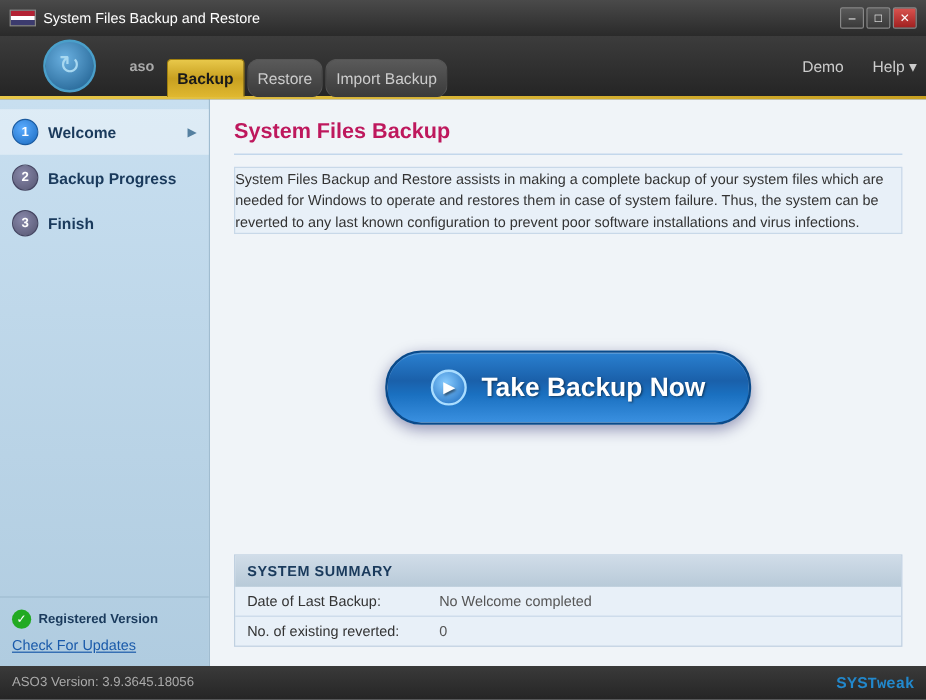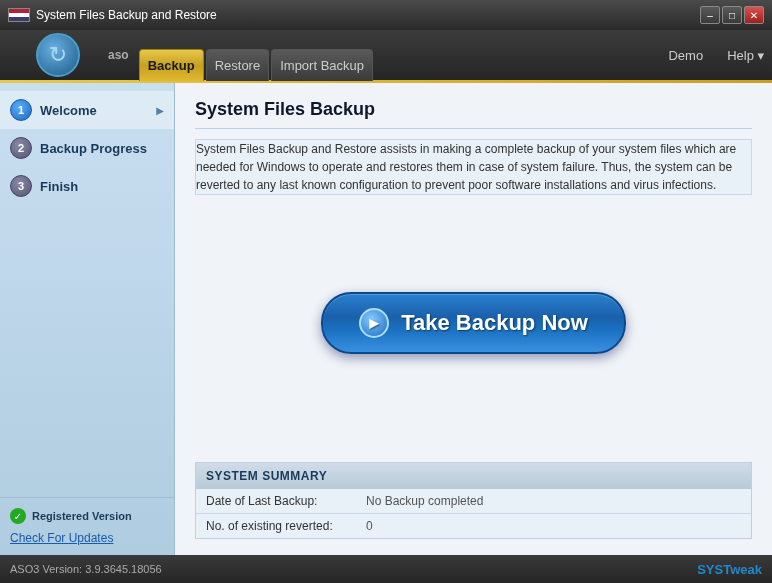--- a/index.html
+++ b/index.html
@@ -126,20 +126,21 @@
     }
     .tab.active {
       background: linear-gradient(180deg, #e8c84a 0%, #c8a020 50%, #e0b830 100%);
       color: #1a1a1a;
       font-weight: bold;
       border-color: #a08010;
     }
     .tab.inactive {
       background: linear-gradient(180deg, #5a5a5a, #3a3a3a);
       color: #ccc;
+      border-radius: 10px;
     }
     .menu-right {
       margin-left: auto;
       display: flex;
       gap: 24px;
       align-items: center;
       color: #ccc;
       font-size: 13px;
     }
     .menu-link {
@@ -243,21 +244,21 @@
       flex: 1;
       background: #f0f4f8;
       padding: 16px 20px;
       overflow-y: auto;
       display: flex;
       flex-direction: column;
     }
     .content-title {
       font-size: 18px;
       font-weight: bold;
-      color: #0f172a;
+      color: #be185d;
       margin-bottom: 10px;
       border-bottom: 1px solid #b8d0e8;
       padding-bottom: 8px;
     }
     .content-desc {
       font-size: 12px;
       color: #333;
       line-height: 1.5;
       border: 1px solid #c8d8e8;
       padding: 0;
@@ -430,29 +431,29 @@
       <button class="take-backup-btn">
         <div class="play-icon-circle">▶</div>
         <span>Take Backup Now</span>
       </button>
     </div>
 
     <div class="system-summary">
       <div class="summary-header">SYSTEM SUMMARY</div>
       <div class="summary-row">
         <span class="summary-label">Date of Last Backup:</span>
-        <span class="summary-value">No Backup completed</span>
+        <span class="summary-value">No Welcome completed</span>
       </div>
       <div class="summary-row">
         <span class="summary-label">No. of existing reverted:</span>
         <span class="summary-value">0</span>
       </div>
     </div>
   </div>
 
 </div>
 
 <div class="status-bar">
   <span>ASO3 Version: 3.9.3645.18056</span>
   <span class="systweak-logo">
-    <span>SYS</span><span style="color:#2288cc;font-weight:bold;">Tweak</span>
+    <span>SYS</span><span style="color:#2288cc;font-weight:bold;font-family:Liberation Mono, monospace;">Tweak</span>
   </span>
 </div>
 
 </body></html>

